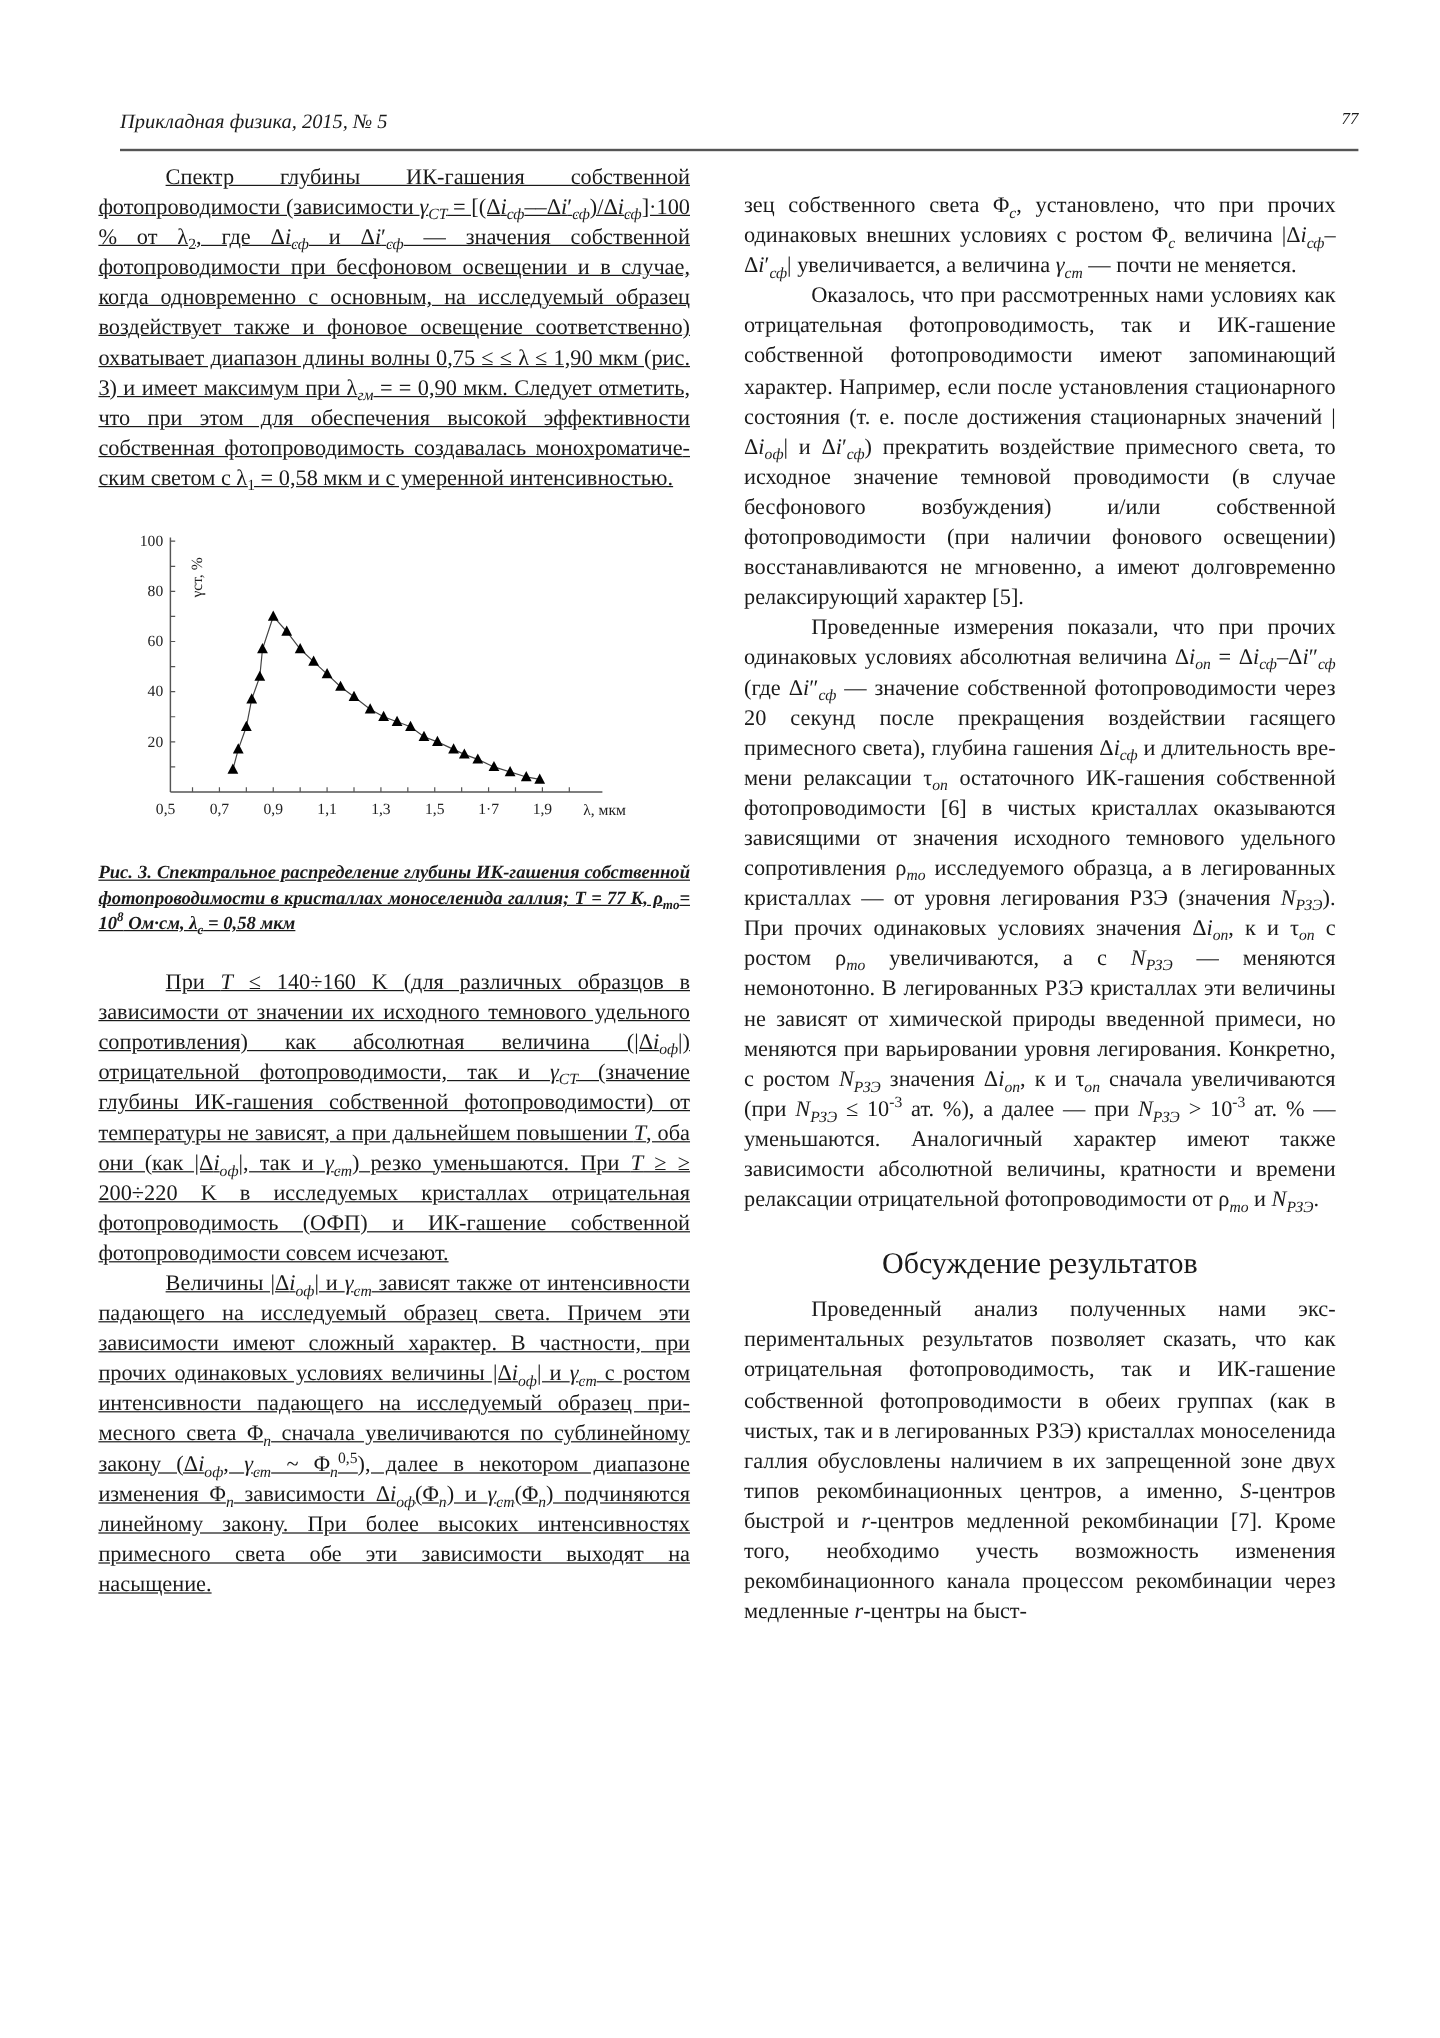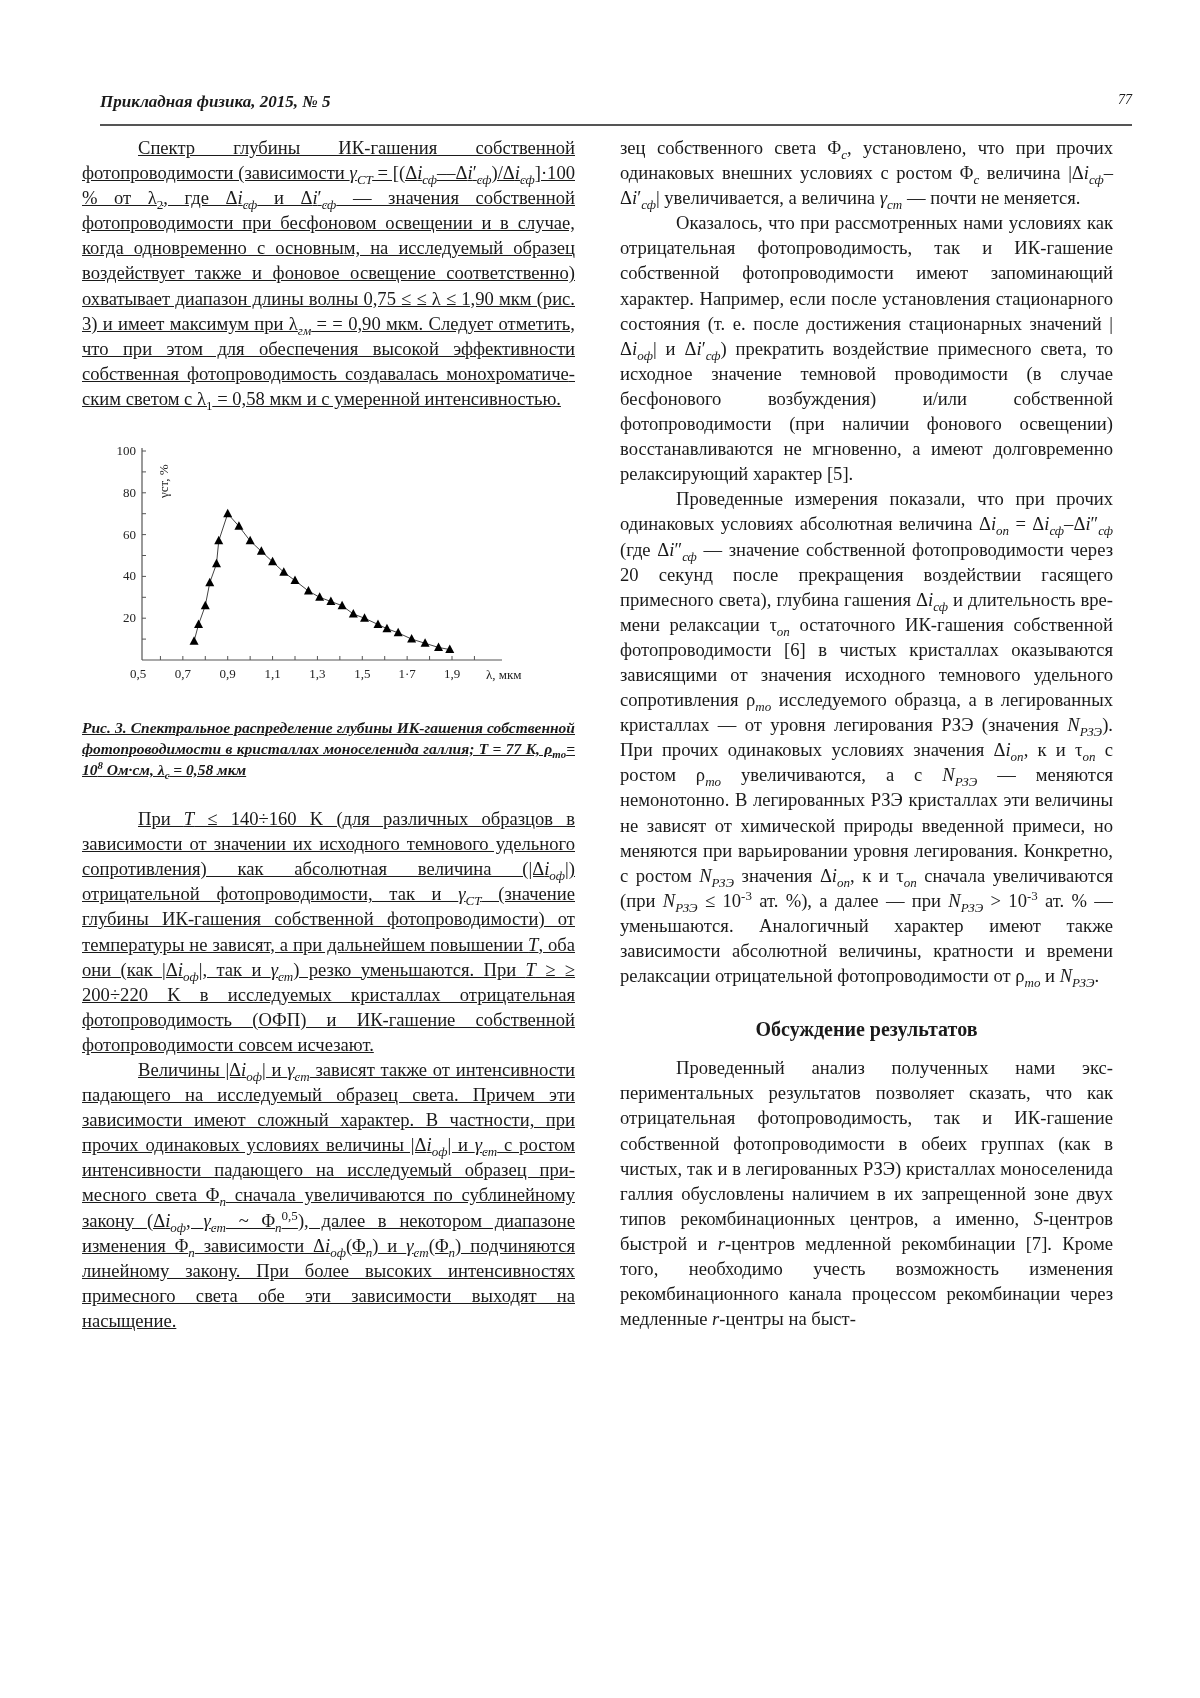--- a/index.html
+++ b/index.html
@@ -1,32 +1,32 @@
 <!DOCTYPE html>
 <html><head>
 <meta charset="utf-8">
 <style>
   html, body { margin: 0; padding: 0; background: #ffffff; }
   body { width: 1200px; height: 1698px; position: relative; overflow: hidden;
          font-family: "Liberation Serif", "DejaVu Serif", serif; color: #1a1a1a; }
   .header { position: absolute; left: 100px; top: 92px; width: 1032px; height: 30px; }
-  .header .journal { position: absolute; left: 0; top: 0; font-style: italic; font-weight: bold; font-size: 17px; }
+  .header .journal { position: absolute; left: 0; top: 0; font-style: italic; font-weight: normal; font-size: 17px; }
   .header .pageno { position: absolute; right: 0; top: 0; font-style: italic; font-size: 14px; }
   .rule { position: absolute; left: 100px; top: 124px; width: 1032px; height: 0; border-top: 2px solid #555; }
   .col { position: absolute; top: 135px; width: 493px; font-size: 18.6px; line-height: 25.1px; text-align: justify; hyphens: manual; }
   .col.left { left: 82px; text-decoration: underline; }
   .col.right { left: 620px; }
   .col p { margin: 0; text-indent: 56px; }
-  .col p.noind { text-indent: 0; }
+  .col p.noind { text-indent: 0; margin-top: 24px; }
   i { font-style: italic; }
   sub, sup { font-size: 70%; line-height: 0; }
   .figure { position: relative; width: 493px; height: 265px; margin-top: 25px; }
   .figure svg { position: absolute; left: 0; top: 0; }
   .caption { font-style: italic; font-weight: bold; font-size: 15.5px; line-height: 21px; text-align: justify; margin-top: 16px; margin-bottom: 26px; }
-  .section-title { font-weight: bold; text-align: center; text-indent: 0 !important; margin: 29px 0 13px 0 !important; font-size: 20px; }
+  .section-title { font-weight: normal; text-align: center; text-indent: 0 !important; margin: 29px 0 13px 0 !important; font-size: 25px; }
   .tick-label { font-size: 13px; fill: #222; font-family: "Liberation Serif", serif; }
 </style>
 </head>
 <body>
 
 <div class="header">
   <span class="journal">Прикладная физика, 2015, № 5</span>
   <span class="pageno">77</span>
 </div>
 <div class="rule"></div>

